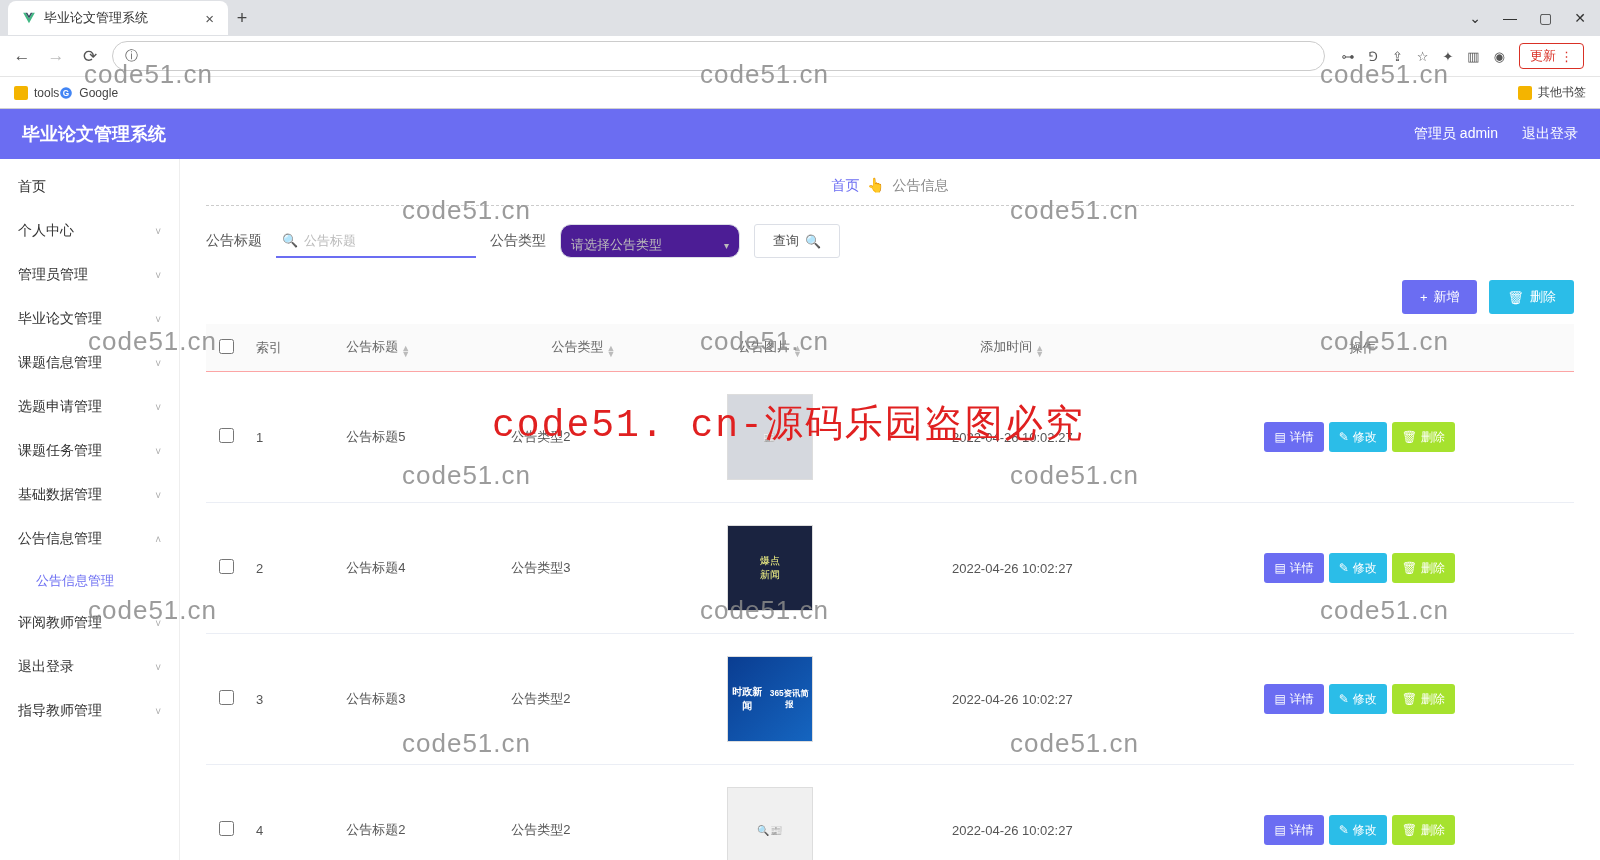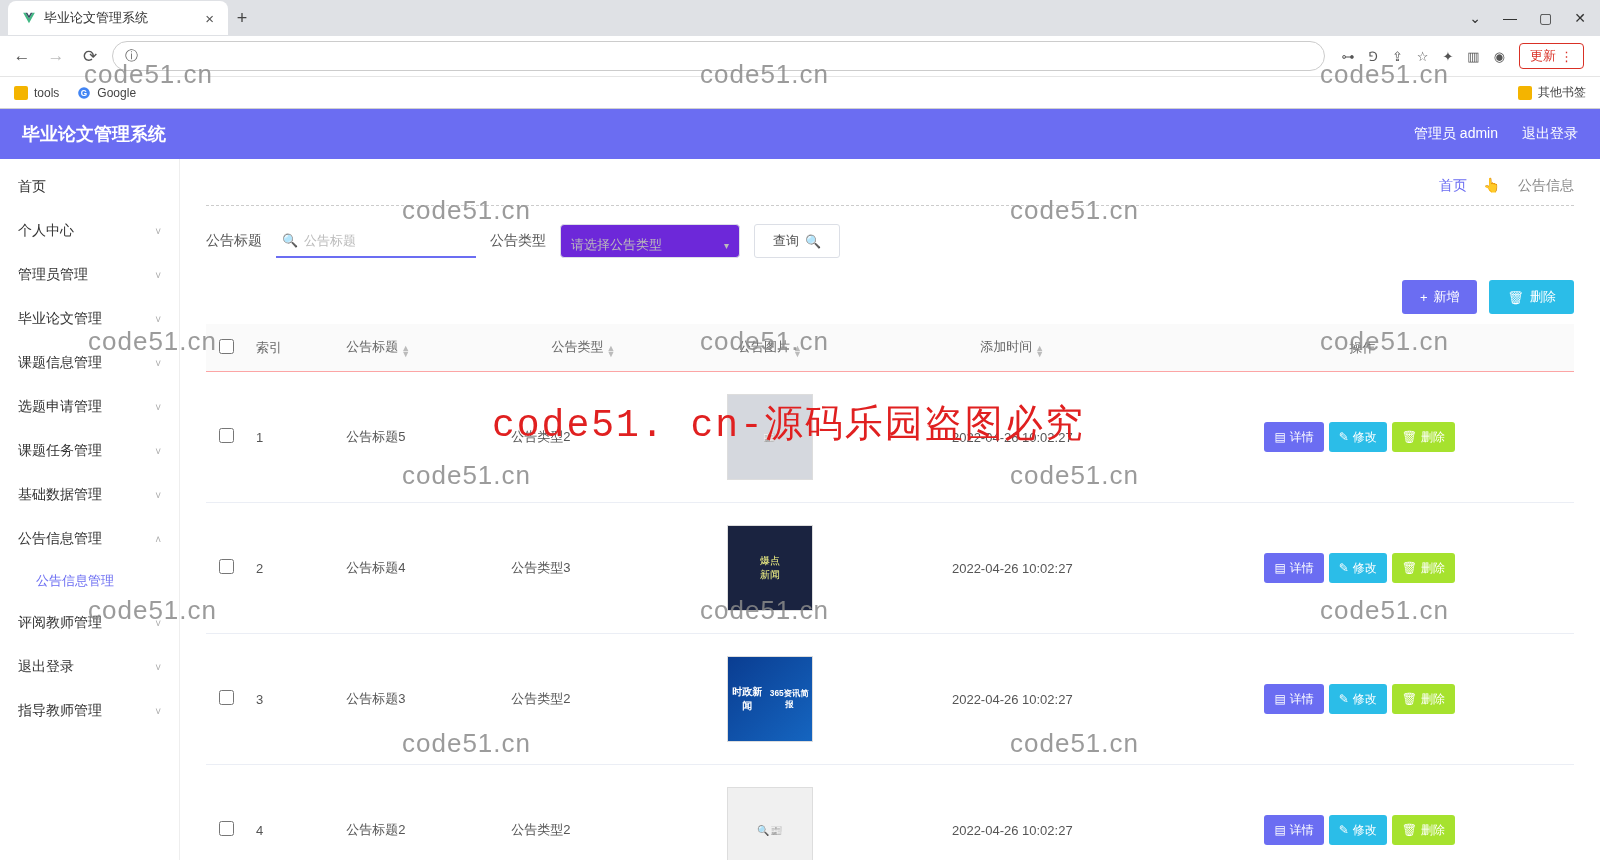--- a/index.html
+++ b/index.html
@@ -17,48 +17,48 @@
 .addr-row { display: flex; align-items: center; height: 40px; padding: 0 10px; gap: 10px; }
 .nav-btn { width: 24px; text-align: center; color: #555; font-size: 17px; cursor: pointer; }
 .nav-btn.disabled { color: #bbb; }
 .addr-bar { flex: 1; display: flex; align-items: center; gap: 8px; height: 30px; border: 1px solid #ccc; border-radius: 15px; padding: 0 12px; background: #fff; }
 .addr-bar .info-ico { color: #666; font-size: 13px; }
 .addr-bar .url { color: #555; letter-spacing: 0.2px; }
 .addr-bar .url b { color: #202020; font-weight: 600; }
 .addr-icons { display: flex; gap: 14px; color: #555; align-items: center; padding: 0 6px; }
 .upd-btn { border: 1px solid #d93025; color: #d93025; border-radius: 4px; padding: 3px 10px; font-size: 13px; display: flex; align-items: center; gap: 4px; }
 
-.bm-row { display: flex; align-items: center; height: 32px; padding: 0 14px; gap: 18px; border-top: 1px solid #e5e5e5; }
+.bm-row { display: flex; align-items: center; height: 32px; padding: 0 14px; border-top: 1px solid #e5e5e5; }
 .bm-item { display: flex; align-items: center; gap: 6px; color: #444; font-size: 12px; cursor: pointer; }
 .bm-right { margin-left: auto; padding-left: 28px; }
 .fav-y { width: 14px; height: 14px; background: #f4b400; border-radius: 2px; }
 
 
 .app-header { height: 50px; background: #6b6df2; color: #fff; display: flex; align-items: center; padding: 0 22px; }
 .app-title { font-size: 18px; font-weight: 600; }
 .app-header .right { margin-left: auto; display: flex; gap: 24px; font-size: 14px; }
 
 
 .app-body { display: flex; height: calc(100% - 158px); }
 .sidebar { width: 180px; border-right: 1px solid #eee; overflow-y: auto; padding: 6px 0 20px; }
 .side-item { display: flex; align-items: center; justify-content: space-between; padding: 13px 18px; color: #333; font-size: 14px; cursor: pointer; }
 .side-item .chev { color: #aaa; font-size: 10px; }
 .side-sub { padding: 11px 18px 11px 36px; color: #6b6df2; font-size: 13px; cursor: pointer; }
 
 .main { flex: 1; padding: 14px 26px; overflow-y: auto; background: #fff; }
-.crumb { text-align: right; color: #888; font-size: 14px; padding: 4px 0 10px; border-bottom: 1px dashed #ccc; margin-bottom: 18px; font-family: Liberation Mono, monospace; }
+.crumb { text-align: center; color: #888; font-size: 14px; padding: 4px 0 10px; border-bottom: 1px dashed #ccc; margin-bottom: 18px; }
 .crumb a { color: #6b6df2; text-decoration: none; }
 
 .filter-row { display: flex; align-items: center; gap: 14px; margin-bottom: 22px; }
 .filter-lbl { color: #555; font-size: 14px; }
 .txt-input { width: 200px; height: 34px; border: none; border-bottom: 2px solid #6b6df2; padding: 0 8px 0 28px; font-size: 13px; outline: none; color: #333; background: #fff; }
 .txt-input::placeholder { color: #bbb; }
 .input-wrap { position: relative; }
 .input-wrap .mag { position: absolute; left: 6px; top: 9px; color: #bbb; font-size: 13px; }
-.sel-input { width: 180px; height: 34px; border: 1px solid #dcdfe6; border-radius: 4px; padding: 8px 28px 0 10px; color: #bbb; font-size: 13px; display: flex; align-items: center; cursor: pointer; position: relative; background: #6d28d9; }
+.sel-input { width: 180px; height: 34px; border: 1px solid #dcdfe6; border-radius: 11px; padding: 8px 28px 0 10px; color: #bbb; font-size: 13px; display: flex; align-items: center; cursor: pointer; position: relative; background: #4c1d95; }
 .sel-input .chev { position: absolute; right: 10px; color: #bbb; font-size: 10px; }
 .btn { height: 34px; padding: 0 18px; border: 1px solid #dcdfe6; border-radius: 3px; background: #fff; cursor: pointer; display: inline-flex; align-items: center; gap: 6px; color: #555; font-size: 13px; }
 
 .action-row { display: flex; justify-content: flex-end; gap: 12px; margin-bottom: 10px; }
 .btn-primary { background: #6b6df2; color: #fff; border: none; }
 .btn-cyan { background: #2bbde8; color: #fff; border: none; }
 
 .tbl { width: 100%; border-collapse: collapse; }
 .tbl th { background: #fafafa; font-weight: 500; color: #666; font-size: 13px; padding: 14px 10px; border-bottom: 1px solid #fca5a5; text-align: left; }
 .tbl td { padding: 22px 10px; border-bottom: 1px solid #ebeef5; color: #555; font-size: 13px; vertical-align: middle; }

